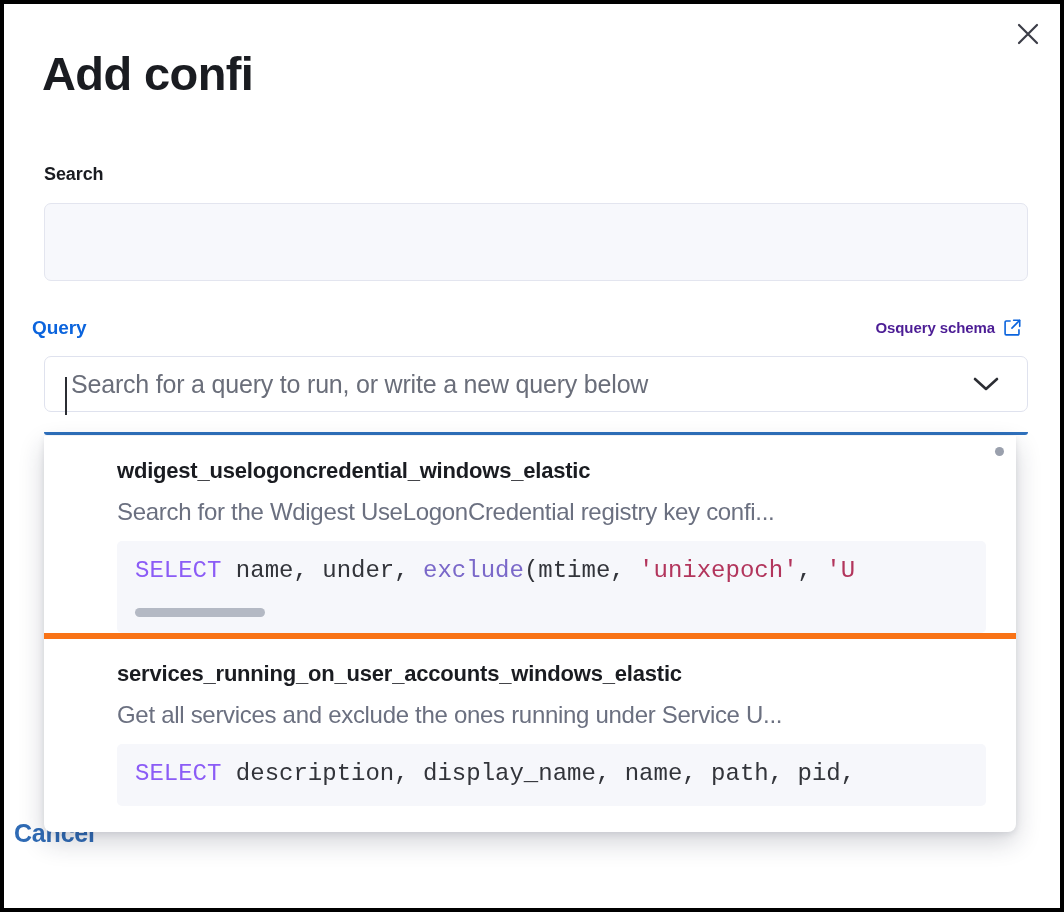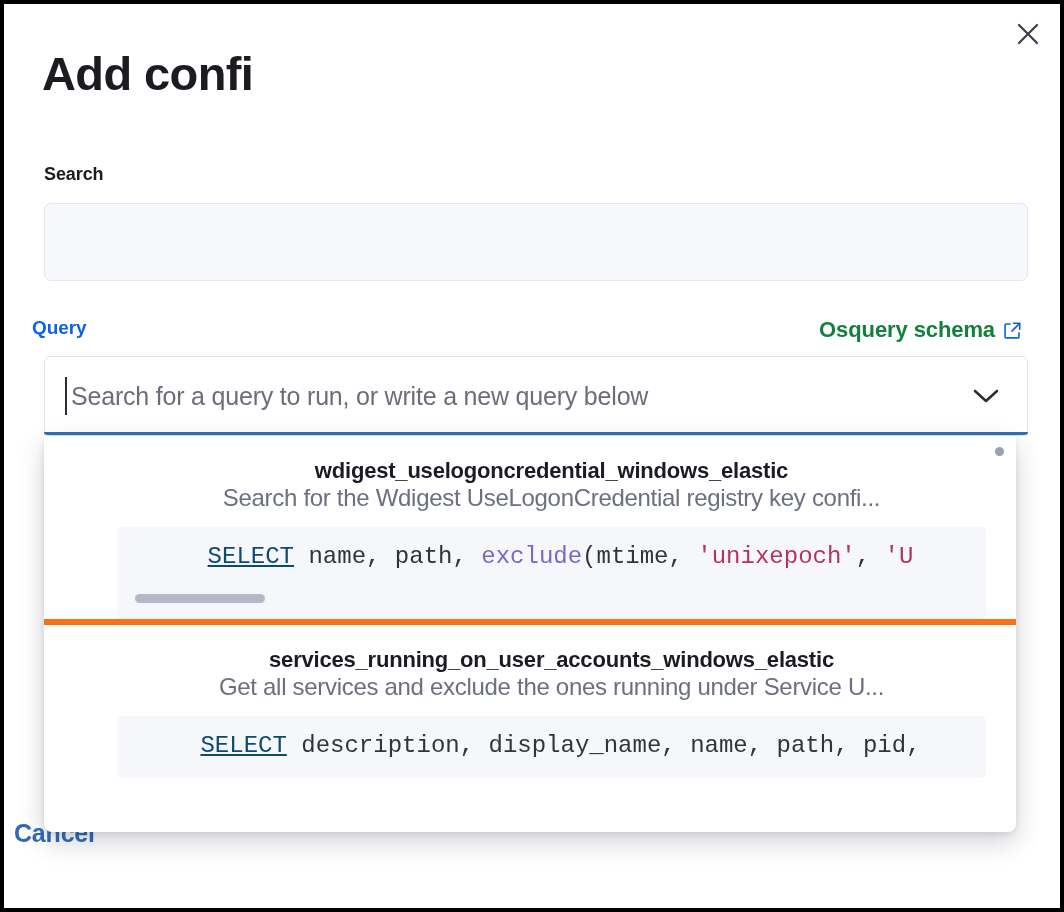--- a/index.html
+++ b/index.html
@@ -88,36 +88,36 @@
     letter-spacing: -0.1px;
   }
 
   .schema-link {
     position: absolute;
     right: 38px;
     top: 313px;
     display: flex;
     align-items: center;
     gap: 8px;
-    font-size: 22px;
-    font-weight: 700;
-    color: #15803d;
+    font-size: 15px;
+    font-weight: 700;
+    color: #4c1d95;
     text-decoration: none;
     letter-spacing: -0.1px;
     cursor: pointer;
   }
   .schema-link svg { display: block; margin-top: 1px; }
 
   
   .combo-wrap {
     position: absolute;
     left: 40px;
     top: 352px;
     width: 984px;
-    height: 80px;
+    height: 56px;
     background: #ffffff;
     border: 1px solid #dfe2ee;
     border-radius: 7px;
     box-shadow: 0 0 0 0 transparent;
   }
   .combo-underline {
     position: absolute;
     left: 40px;
     top: 428px;
     width: 984px;
@@ -215,32 +215,32 @@
     width: 9px;
     height: 9px;
     border-radius: 50%;
     background: #9aa0ad;
     z-index: 7;
   }
 
   .dd-item {
     position: relative;
     padding: 22px 30px 0 73px;
-    text-align: center;
   }
   .dd-item + .dd-item { border-top: 6px solid #f97316; }
 
   .dd-title {
     font-size: 22px;
     font-weight: 700;
     color: #1a1c21;
     letter-spacing: -0.2px;
     white-space: nowrap;
   }
   .dd-desc {
+    margin-top: 14px;
     font-size: 24px;
     color: #6b7080;
     letter-spacing: -0.3px;
     white-space: nowrap;
     overflow: hidden;
   }
   .dd-code {
     position: relative;
     margin-top: 15px;
     background: #f6f7fb;
@@ -249,21 +249,21 @@
     height: 92px;
     overflow: hidden;
     font-family: "Liberation Mono", monospace;
     font-size: 24px;
     letter-spacing: 0px;
     white-space: nowrap;
     color: #32343a;
   }
   .dd-code.short { height: 62px; padding-bottom: 0; }
 
-  .tok-kw   { color: #0c4a6e; text-decoration: underline; }
+  .tok-kw   { color: #8b5cf6; }
   .tok-fn   { color: #7a68c9; }
   .tok-str  { color: #b2355c; }
   .tok-plain{ color: #32343a; }
 
   .code-hscroll {
     position: absolute;
     left: 18px;
     bottom: 16px;
     width: 130px;
     height: 9px;
@@ -316,21 +316,21 @@
   <div class="footer">
     <button class="btn-cancel">Cancel</button>
   </div>
 
   <div class="dropdown">
     <span class="dropdown-scroll-dot"></span>
     <div id="dd-list">
         <div class="dd-item">
           <div class="dd-title">wdigest_uselogoncredential_windows_elastic</div>
           <div class="dd-desc">Search for the Wdigest UseLogonCredential registry key confi...</div>
-          <div class="dd-code"><span class="tok-kw">SELECT</span><span class="tok-plain"> name, path, </span><span class="tok-fn">exclude</span><span class="tok-plain">(mtime, </span><span class="tok-str">'unixepoch'</span><span class="tok-plain">, </span><span class="tok-str">'U</span><span class="code-hscroll"></span></div>
+          <div class="dd-code"><span class="tok-kw">SELECT</span><span class="tok-plain"> name, under, </span><span class="tok-fn">exclude</span><span class="tok-plain">(mtime, </span><span class="tok-str">'unixepoch'</span><span class="tok-plain">, </span><span class="tok-str">'U</span><span class="code-hscroll"></span></div>
         </div>
         <div class="dd-item">
           <div class="dd-title">services_running_on_user_accounts_windows_elastic</div>
           <div class="dd-desc">Get all services and exclude the ones running under Service U...</div>
           <div class="dd-code short"><span class="tok-kw">SELECT</span><span class="tok-plain"> description, display_name, name, path, pid,</span></div>
         </div>
       </div>
   </div>
 
 </div>

